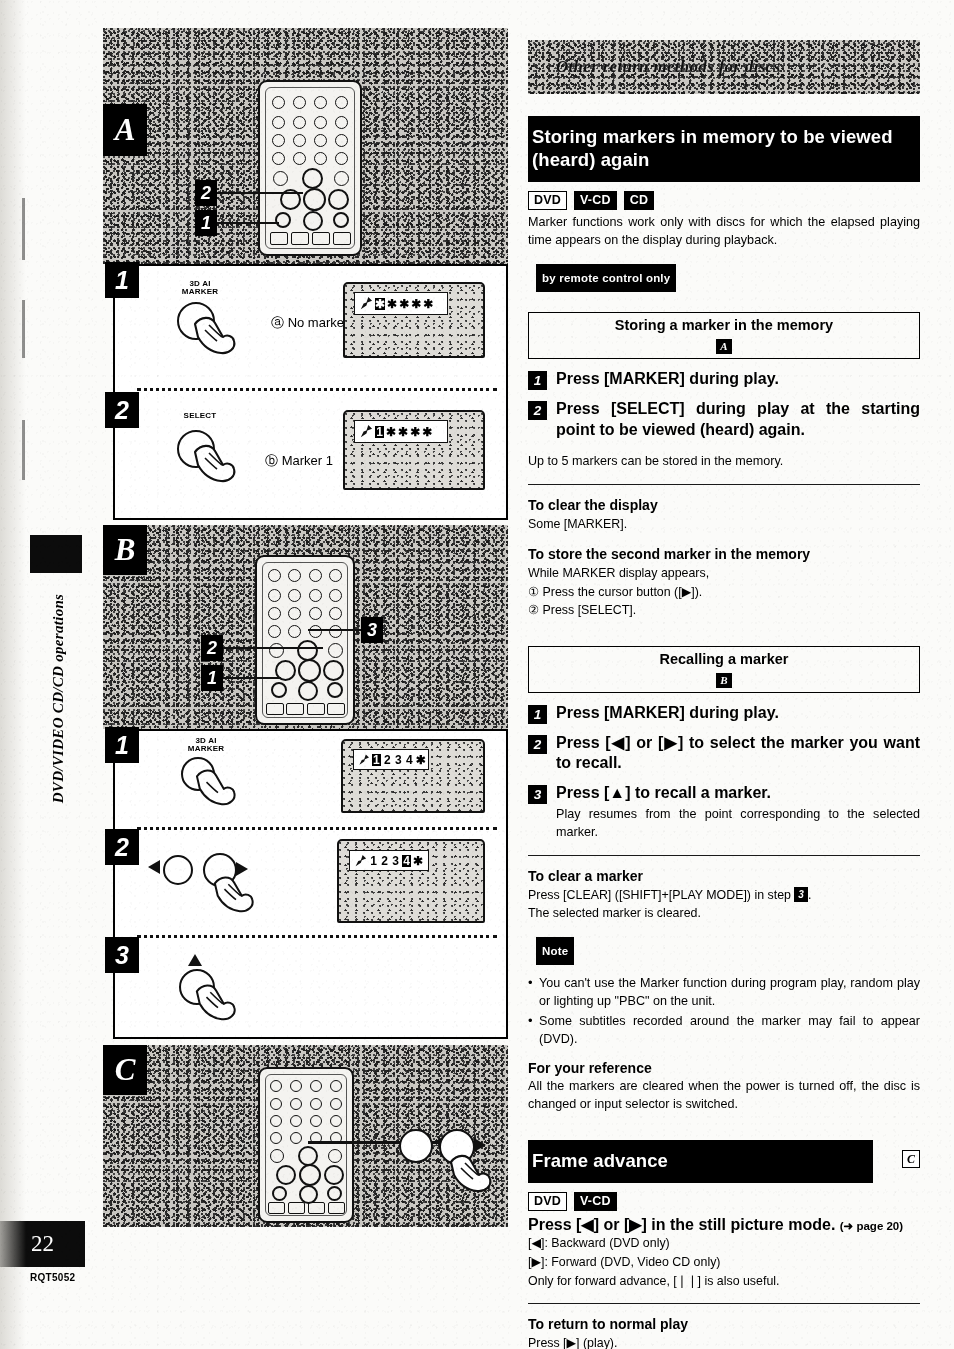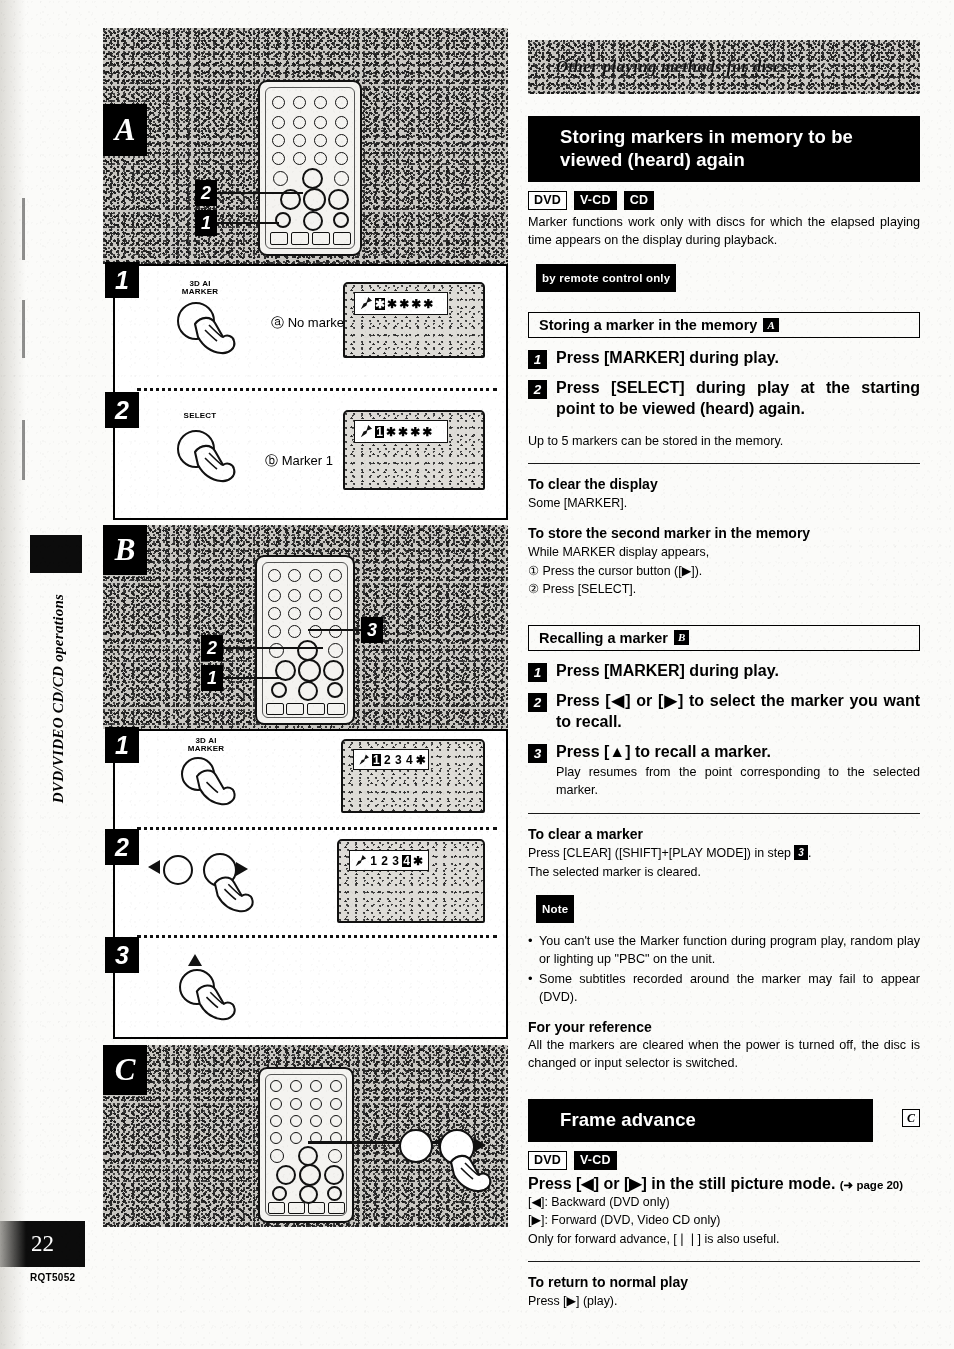--- a/index.html
+++ b/index.html
@@ -136,40 +136,40 @@
     position:relative;height:54px;margin-bottom:22px;
     display:flex;align-items:center;
   }
   .banner .btxt{
     position:relative;z-index:3;color:#111;margin-left:28px;
     font-family:"Liberation Serif",serif;font-style:italic;font-weight:bold;
     font-size:17px;letter-spacing:.3px;
     text-shadow:0 0 2px rgba(255,255,255,.55);
   }
   .blackbar{
-    background:#000;color:#fff;padding:9px 14px 11px 32px;
+    background:#000;color:#fff;padding:9px 14px 11px 4px;
     font-weight:bold;font-size:18.5px;line-height:1.25;
     letter-spacing:.1px;
   }
   .disc-row{display:flex;gap:7px;align-items:center;margin:9px 0 4px 0;}
   .disc{
     font-size:12.5px;font-weight:bold;padding:1px 5px;line-height:1.2;
     letter-spacing:.2px;
   }
   .disc.out{border:1.6px solid #000;background:#fff;color:#000;}
   .disc.inv{background:#000;color:#fff;border:1.6px solid #000;}
   .body-txt{font-size:12.6px;line-height:1.42;text-align:justify;margin:0 0;}
   .tag-black{
     display:inline-block;background:#000;color:#fff;
     font-size:11.5px;font-weight:bold;padding:8px 6px;margin:14px 0 6px 8px;
     letter-spacing:.2px;
   }
   .sec-box{
     border:1.5px solid #000;padding:4px 10px;margin:14px 0 10px 0;
-    font-weight:bold;font-size:14.5px;display:flex;align-items:center;gap:6px;
+    font-weight:bold;font-size:14.5px;display:flex;align-items:center;gap:6px;flex-direction:column;
   }
   .ltr-badge{
     display:inline-block;background:#000;color:#fff;
     font-family:"Liberation Serif",serif;font-style:italic;font-weight:bold;
     font-size:11px;padding:0 4px;line-height:1.35;
   }
   .ltr-badge.out{
     background:#fff;color:#000;border:1.5px solid #000;
     font-size:12px;padding:0 4px;
   }
@@ -491,21 +491,21 @@
 </div>
 
 <div class="side-tab"></div>
 <div class="side-text">DVD/VIDEO CD/CD operations</div>
 <div class="page-num-box">22</div>
 <div class="rqt">RQT5052</div>
 
 <div class="right-col">
 
   <div class="banner speckle">
-    <span class="btxt">Other playing methods for discs</span>
+    <span class="btxt">Other return methods for discs</span>
   </div>
 
   
   <div class="blackbar">Storing markers in memory to be viewed (heard) again</div>
 
   <div class="disc-row">
     <span class="disc out">DVD</span>
     <span class="disc inv">V-CD</span>
     <span class="disc inv">CD</span>
   </div>

